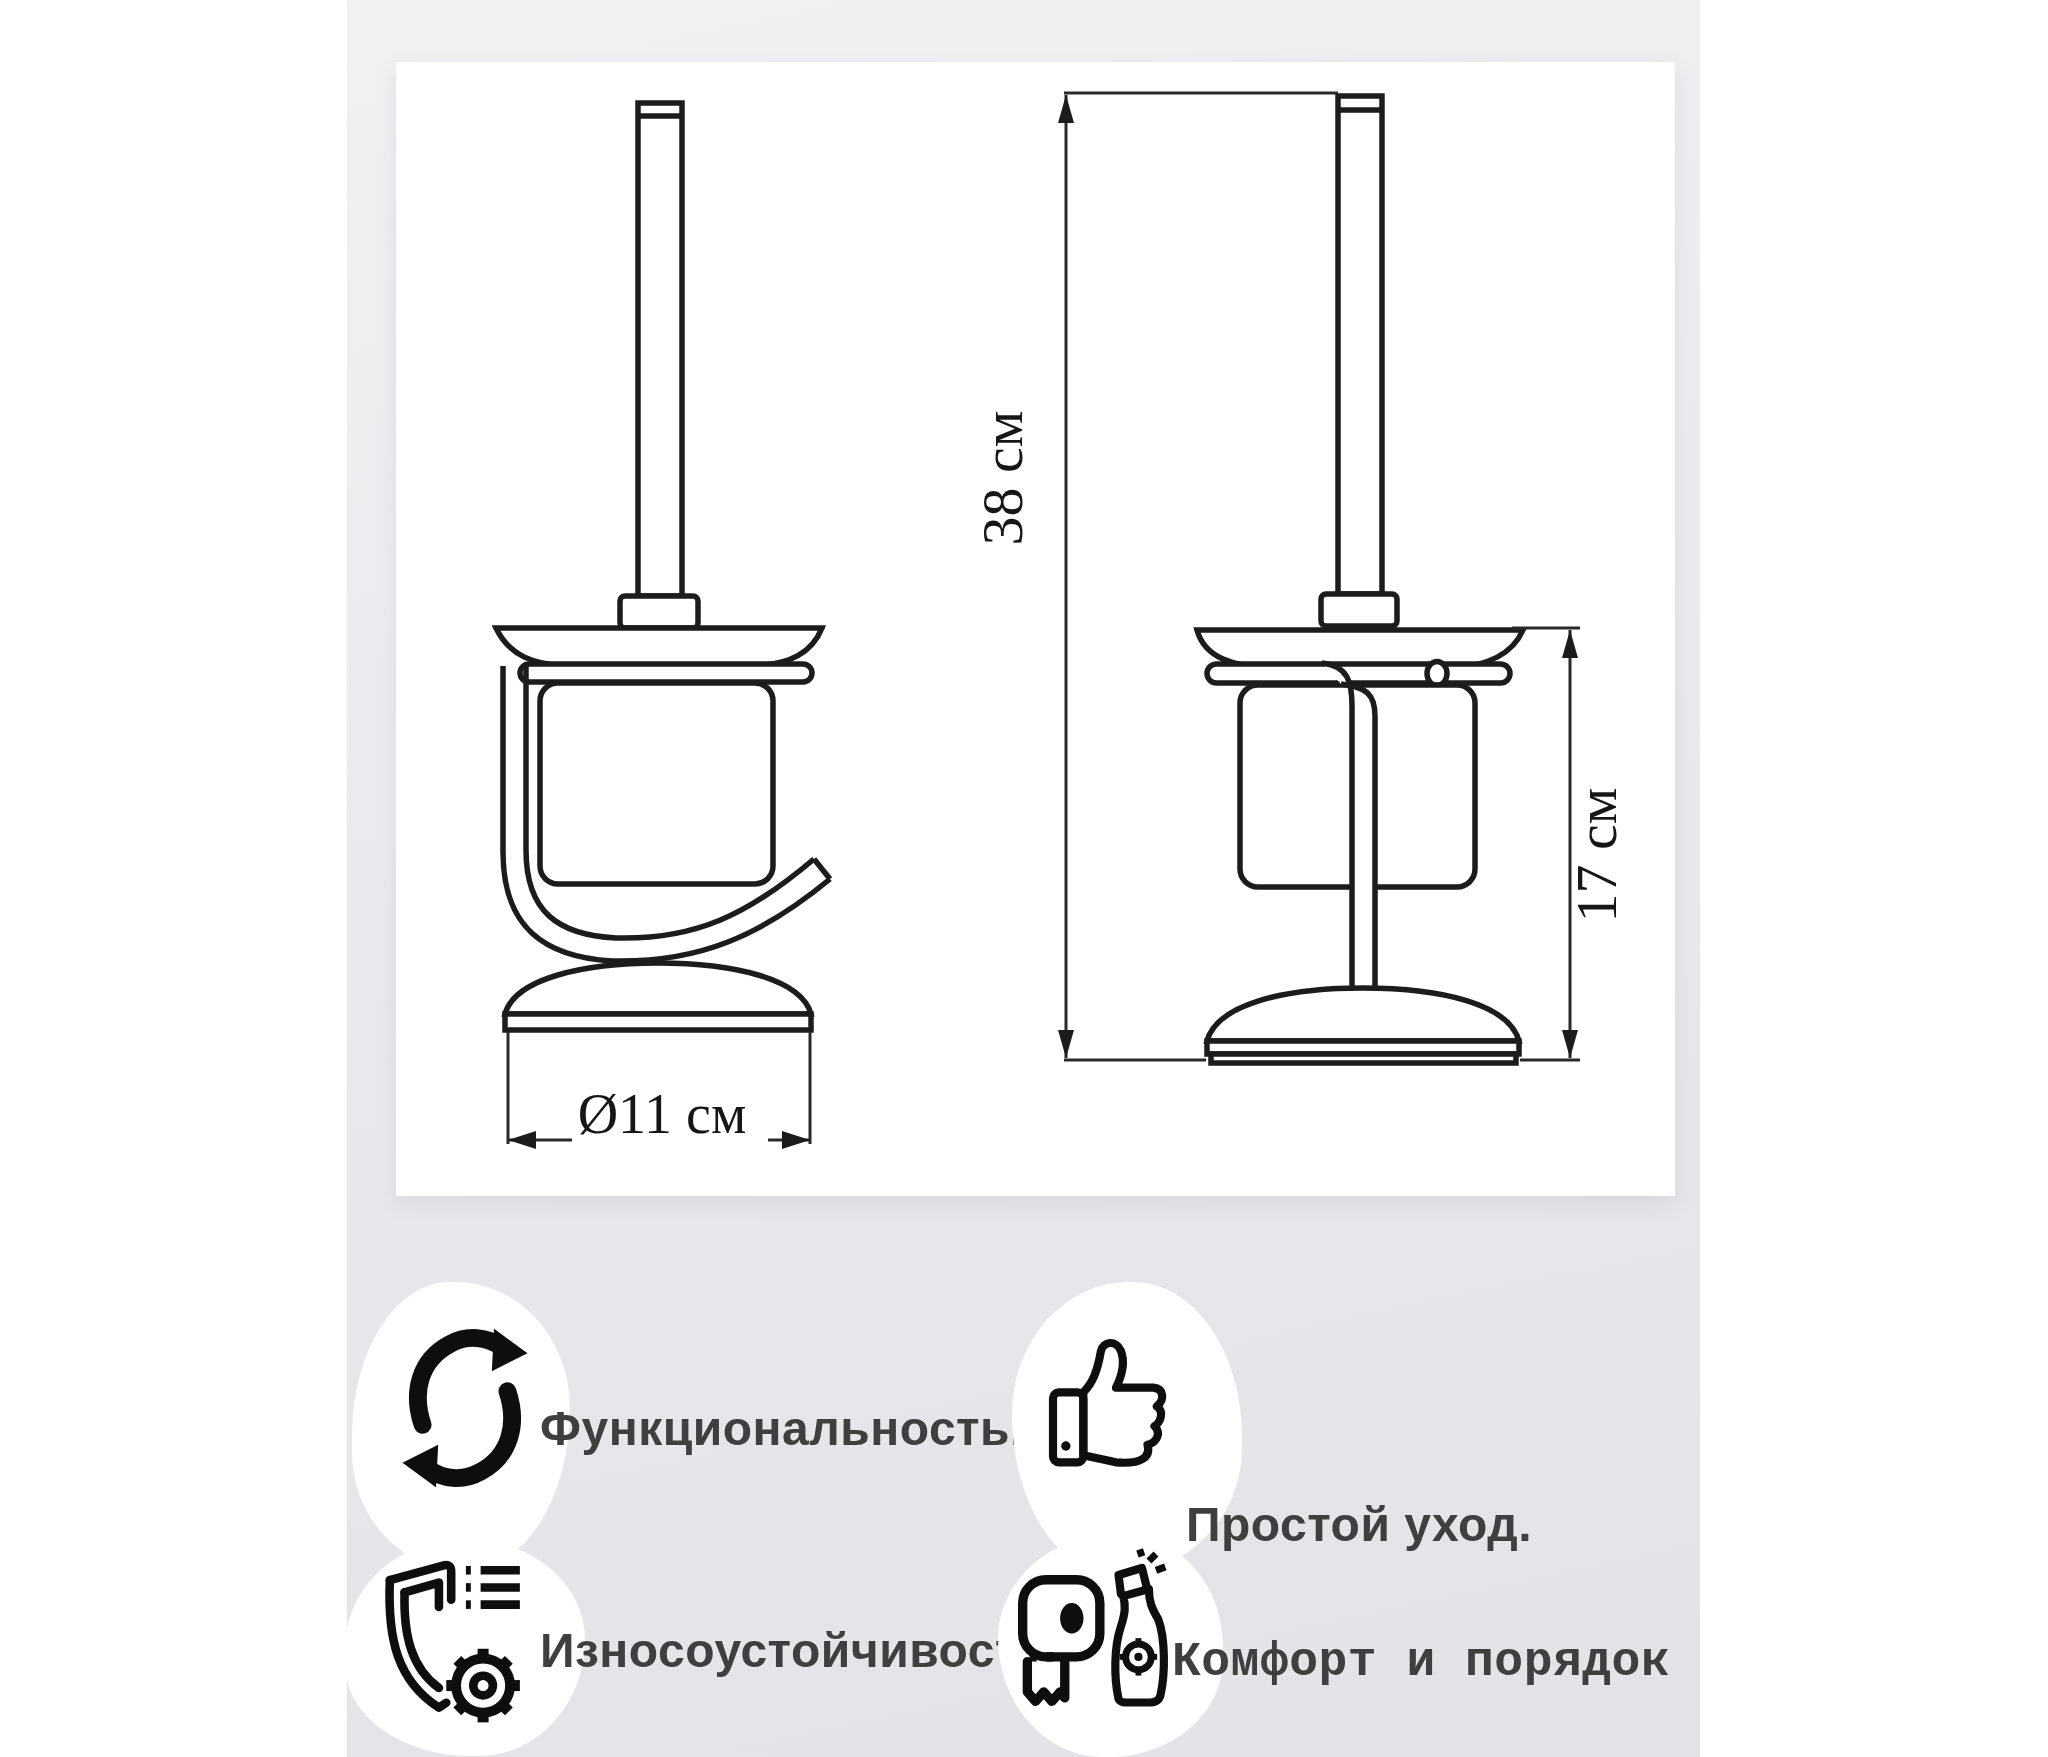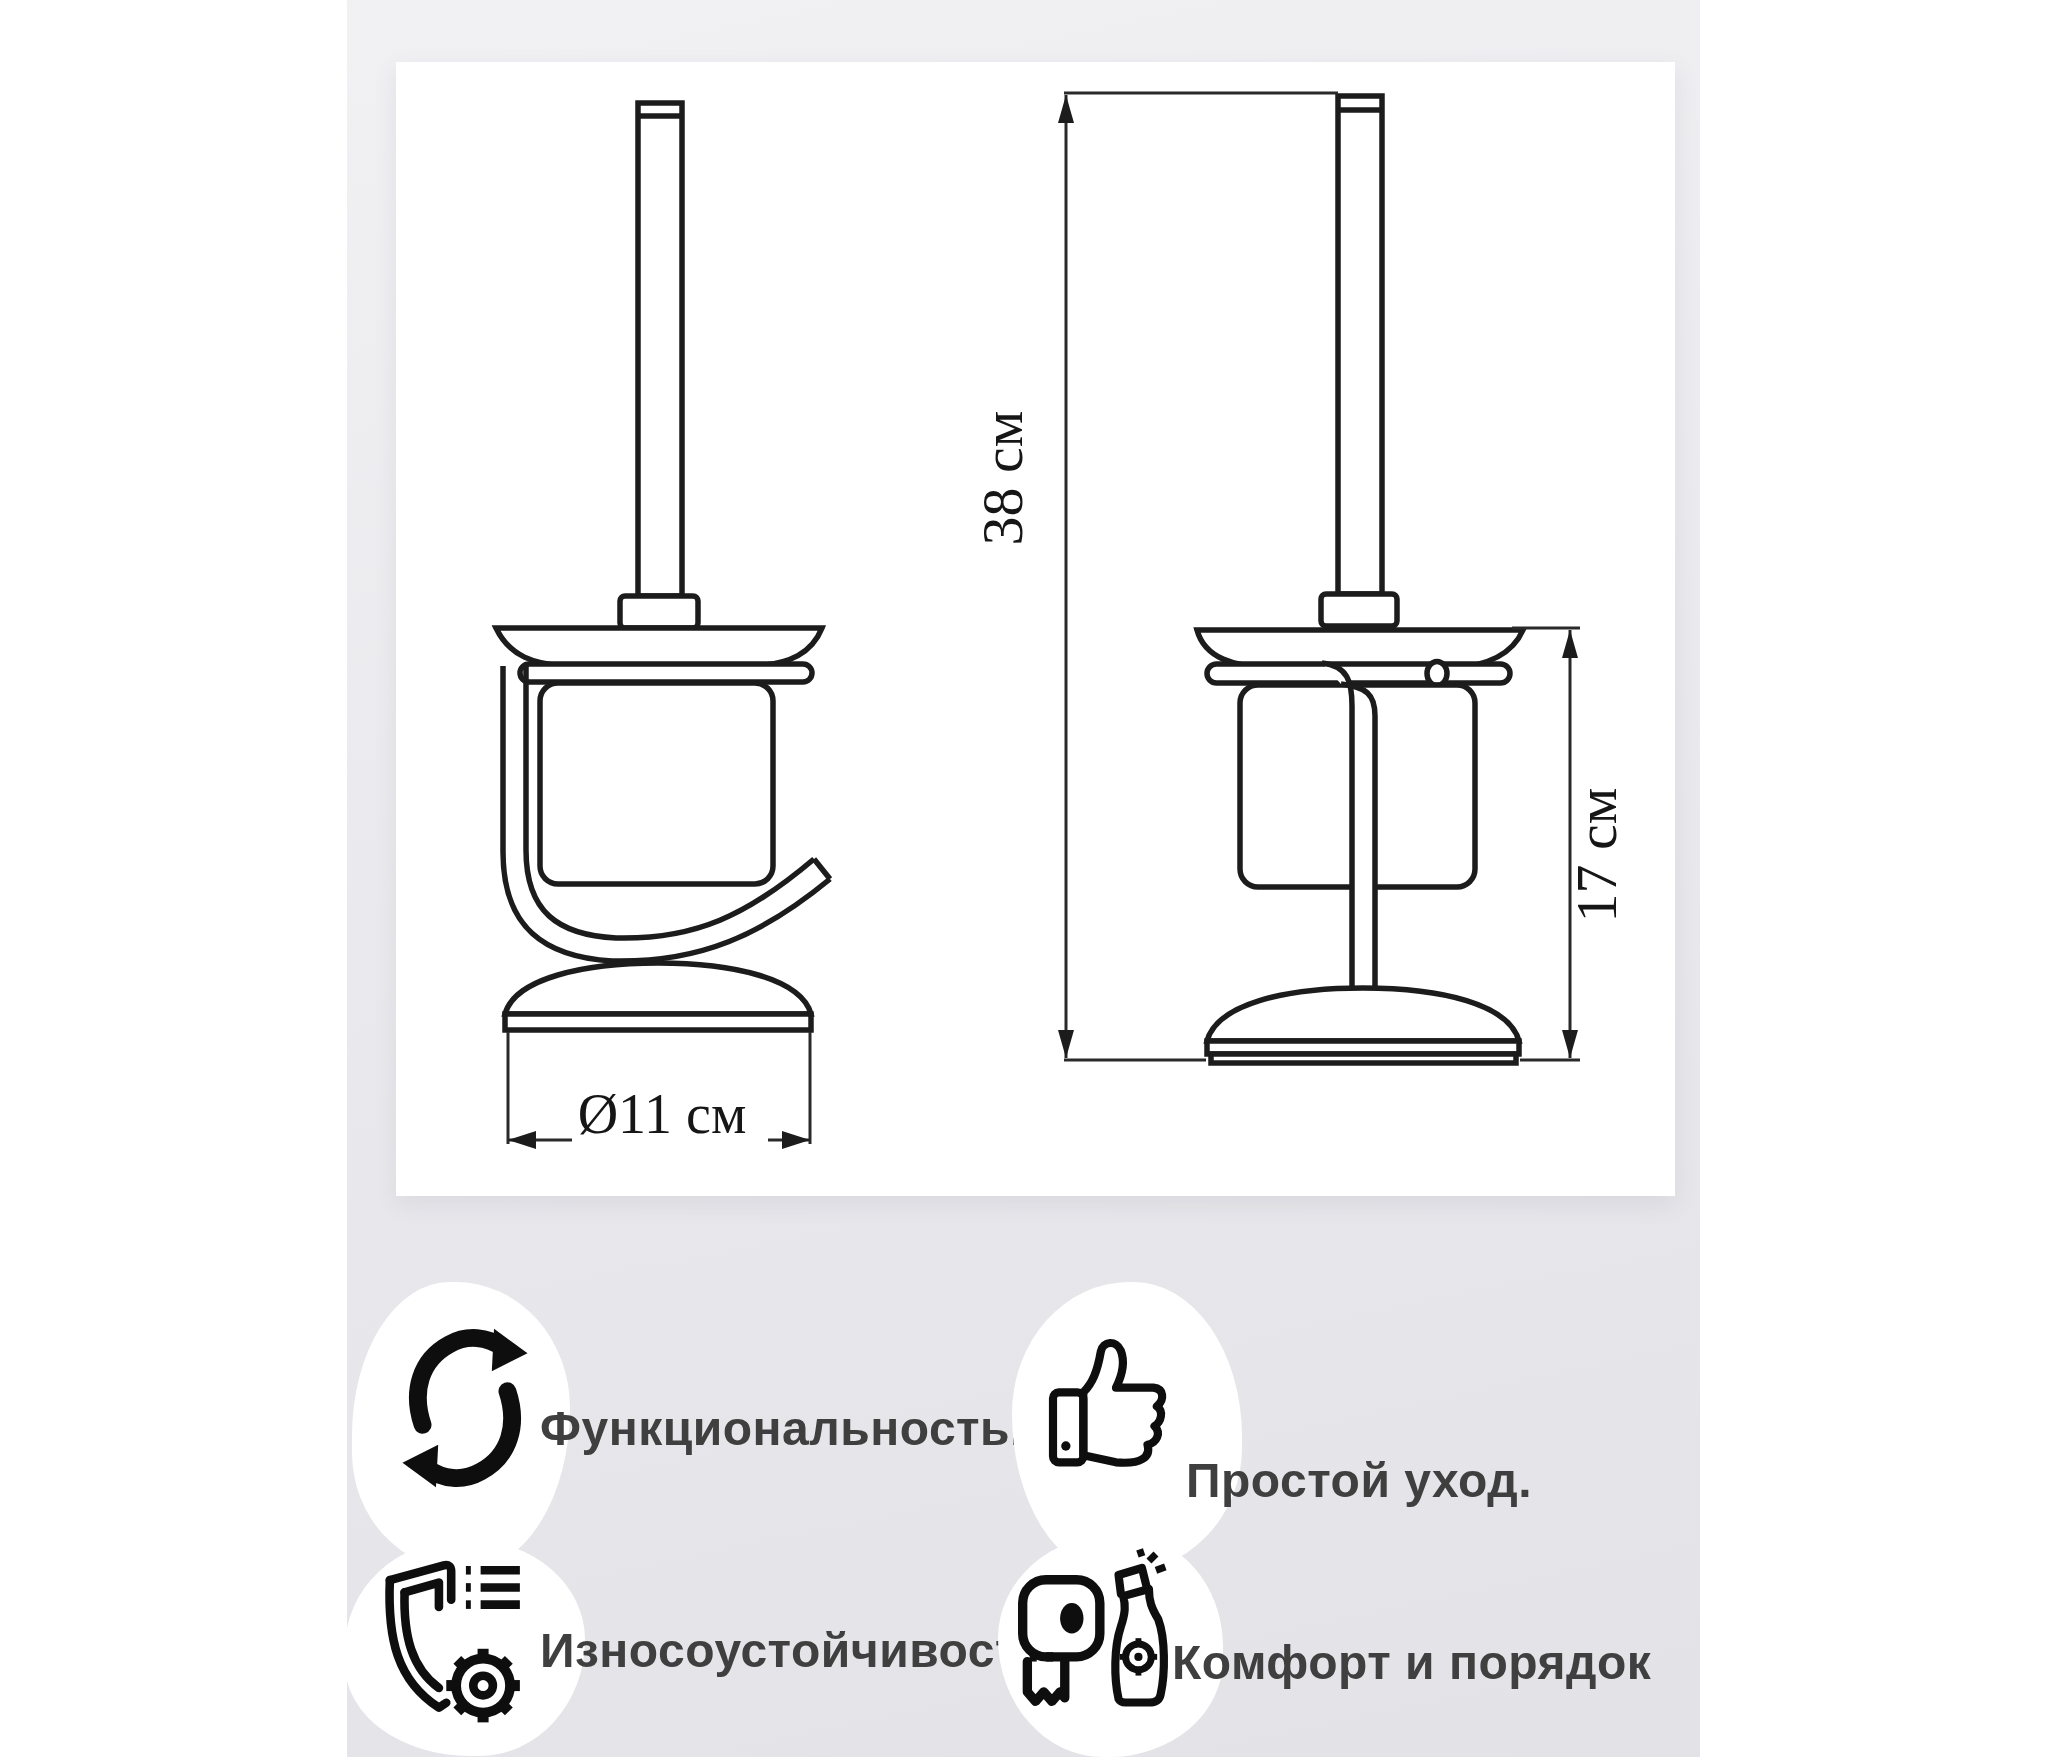--- a/index.html
+++ b/index.html
@@ -137,21 +137,21 @@
     <div class="feature-label" style="left:540px;top:1428px;">Функциональность.</div>
   </div>
 
   <div class="feature">
     <div class="blob b2" style="left:1012px;top:1282px;width:230px;height:292px;"></div>
     <svg class="feature-icon" style="left:1046px;top:1318px;" width="140" height="172" viewBox="0 0 120 120">
       <rect class="ic" x="6" y="50" width="26" height="60" rx="5" stroke-width="7"></rect>
       <circle cx="17" cy="96" r="4" fill="#0e0e0e"></circle>
       <path class="ic" stroke-width="7" d="M32,104 L60,110 C82,112 90,105 87,95 C95,93 99,85 93,79 C99,75 101,66 95,62 C102,56 101,47 92,46 L60,46 C65,36 68,24 64,14 C60,5 49,6 47,15 C44,32 40,42 32,50 Z"></path>
     </svg>
-    <div class="feature-label" style="left:1186px;top:1480px;">Простой уход.</div>
+    <div class="feature-label" style="left:1186px;top:1524px;">Простой уход.</div>
   </div>
 
   <div class="feature">
     <div class="blob b3" style="left:345px;top:1540px;width:240px;height:216px;"></div>
     <svg class="feature-icon" style="left:375px;top:1558px;" width="172" height="184" viewBox="0 0 140 150">
       <path class="ic" stroke-width="7" d="M12,18 L56,6 C60,5 62,7 62,11 L62,34"></path>
       <path class="ic" stroke-width="7" d="M12,18 C10,66 18,100 52,122 L58,118"></path>
       <path class="ic" stroke-width="7" d="M24,28 C23,64 30,90 52,106"></path>
       <path class="ic" stroke-width="7" d="M24,28 L52,20 L52,40"></path>
       <g>
@@ -203,16 +203,16 @@
         <circle class="ic" cx="103" cy="92" r="11" stroke-width="6"></circle>
         <circle cx="103" cy="92" r="3.5" fill="#0e0e0e"></circle>
         <g stroke="#0e0e0e" stroke-width="5">
           <line x1="103" y1="76" x2="103" y2="81"></line>
           <line x1="103" y1="103" x2="103" y2="108"></line>
           <line x1="87" y1="92" x2="92" y2="92"></line>
           <line x1="114" y1="92" x2="119" y2="92"></line>
         </g>
       </g>
     </svg>
-    <div class="feature-label" style="left:1172px;top:1662px;">Комфорт и порядок</div>
+    <div class="feature-label" style="left:1172px;top:1662px;font-family:Liberation Mono, monospace;">Комфорт и порядок</div>
   </div>
 
 </div>
 
 </body></html>

